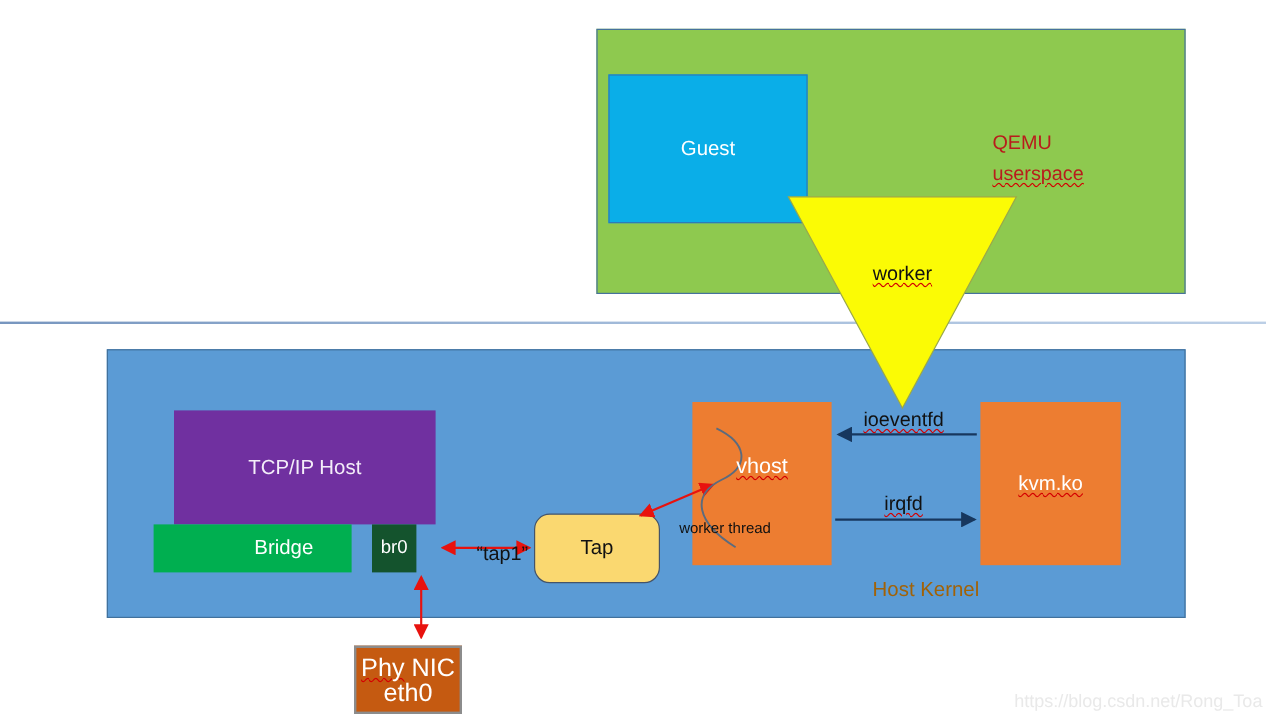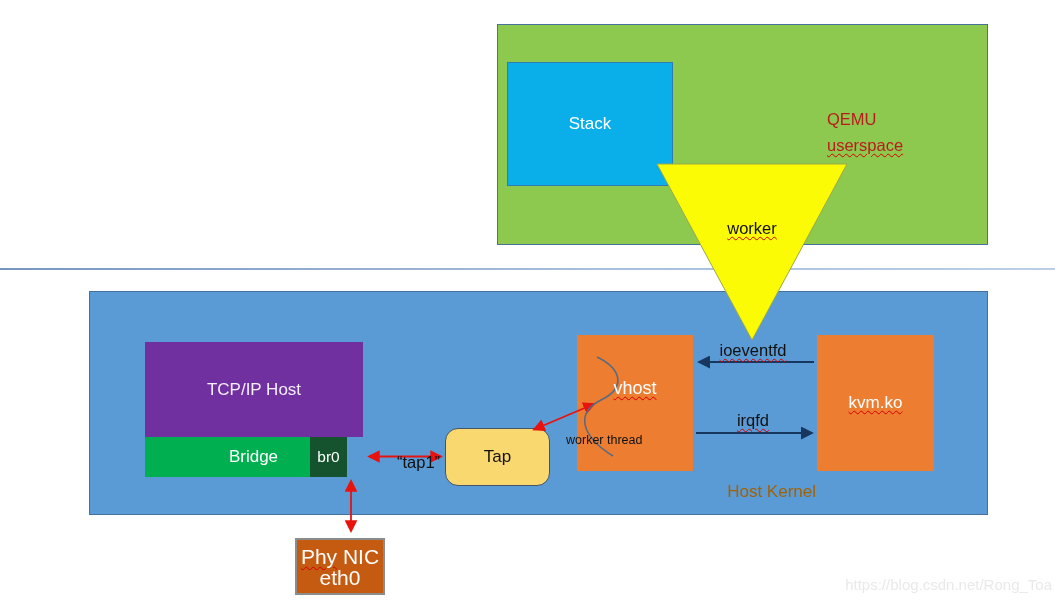--- a/index.html
+++ b/index.html
@@ -22,21 +22,21 @@
   .guest-box{left:507px;top:62px;width:166px;height:124px;background:#0aaee8;border:1.5px solid #2e7bb5;
              color:#fff;font-size:17px;}
   .qemu-label{left:827px;top:106px;font-size:16.5px;line-height:26px;color:#b91c1c;}
   .vring-label{left:712px;top:219px;width:80px;text-align:center;font-size:16.5px;color:#111;}
   
   .separator{left:0;top:268px;width:1055px;height:2px;z-index:0;
              background:linear-gradient(to right,#7796bf,#a6bedc 55%,#bccfe6);}
   
   .kernel-box{left:89px;top:291px;width:899px;height:224px;background:#5b9bd5;border:1.5px solid #41719c;}
   .tcpip-box{left:145px;top:342px;width:218px;height:95px;background:#7030a0;color:#f4eef9;font-size:17px;}
-  .bridge-box{left:145px;top:437px;width:165px;height:40px;background:#00af50;color:#fff;font-size:17px;padding-left:52px;}
+  .bridge-box{left:128px;top:437px;width:165px;height:40px;background:#00af50;color:#fff;font-size:17px;padding-left:52px;}
   .br0-box{left:310px;top:437px;width:37px;height:40px;background:#14532d;color:#fff;font-size:15.5px;}
   .tap-box{left:445px;top:428px;width:105px;height:58px;background:#fad870;border:1.5px solid #44546a;
            border-radius:13px;color:#111;font-size:17px;}
   .vhost-box{left:577px;top:335px;width:116px;height:136px;background:#ed7d31;}
   .vhost-label{left:577px;top:378px;width:116px;text-align:center;color:#fff;font-size:18px;}
   .worker-label{left:566px;top:433px;font-size:12.5px;color:#111;}
   .kvm-box{left:817px;top:335px;width:117px;height:136px;background:#ed7d31;color:#fff;font-size:17px;}
   .ioeventfd-label{left:700px;top:341px;width:106px;text-align:center;font-size:16.5px;color:#111;}
   .irqfd-label{left:710px;top:411px;width:86px;text-align:center;font-size:16.5px;color:#111;}
   .hostkernel-label{left:700px;top:482px;width:116px;text-align:right;font-size:17px;color:#a16207;}
@@ -49,21 +49,21 @@
   
   .overlay{position:absolute;left:0;top:0;width:1055px;height:607px;z-index:2;pointer-events:none;}
 </style>
 </head>
 <body>
 
 <div class="stage">
 
   <div class="box qemu-box"></div>
   <div class="box guest-box">
-    <span>Stack</span>
+    <span>Guest</span>
   </div>
   <div class="lbl qemu-label">
     <div>QEMU</div>
     <div><span class="wavy">userspace</span></div>
   </div>
   <div class="lbl vring-label">
     <span class="wavy">worker</span>
   </div>
 
   <div class="abs separator"></div>

